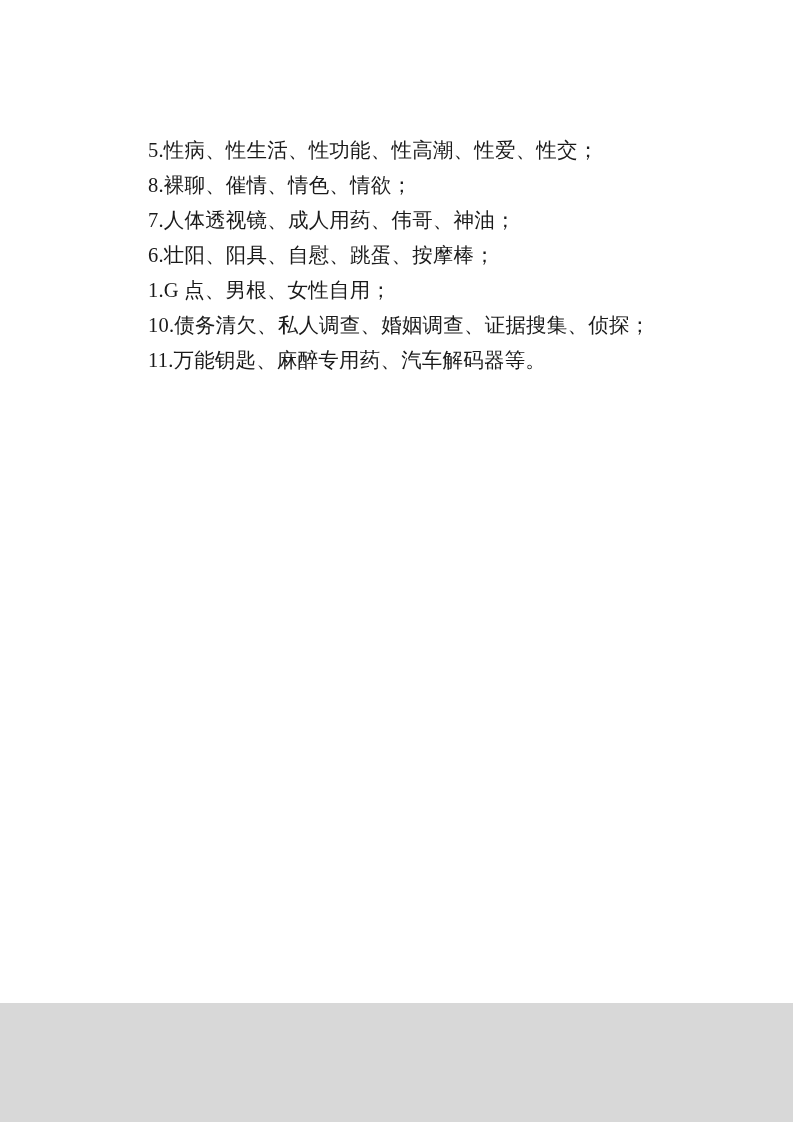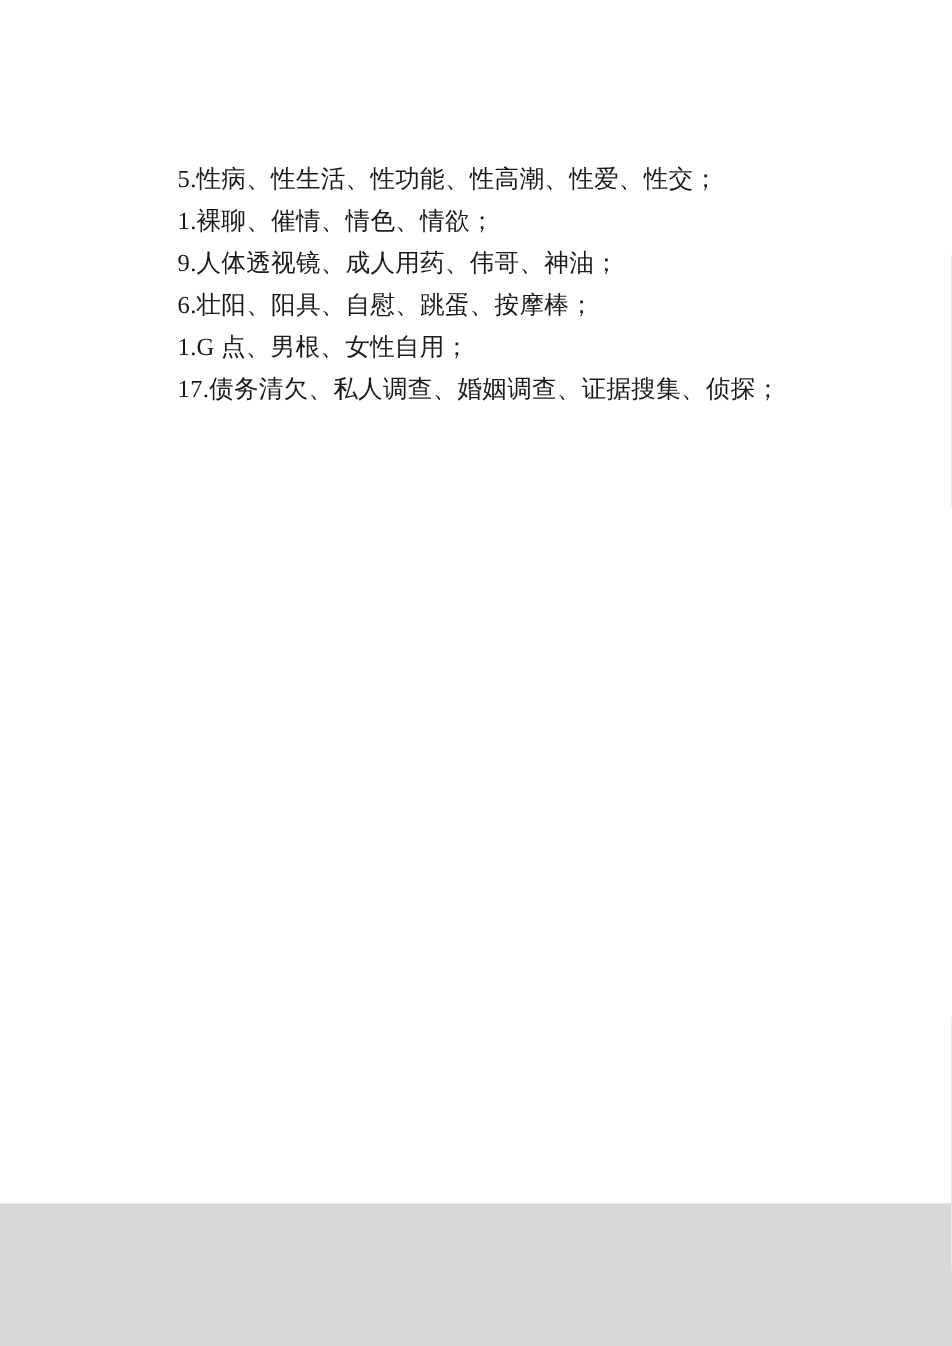--- a/index.html
+++ b/index.html
@@ -34,19 +34,20 @@
     letter-spacing: 0.2px;
     font-family: "Liberation Serif", "DejaVu Serif", serif;
   }
 </style>
 </head>
 <body>
 
 <div class="page">
   <div class="doc-body">
     <div class="doc-line">5.性病、性生活、性功能、性高潮、性爱、性交；</div>
-    <div class="doc-line">1.裸聊、催情、情色、情欲；</div>
-    <div class="doc-line">9.人体透视镜、成人用药、伟哥、神油；</div>
+    <div class="doc-line">8.裸聊、催情、情色、情欲；</div>
+    <div class="doc-line">7.人体透视镜、成人用药、伟哥、神油；</div>
     <div class="doc-line">6.壮阳、阳具、自慰、跳蛋、按摩棒；</div>
     <div class="doc-line">1.G 点、男根、女性自用；</div>
-    <div class="doc-line">17.债务清欠、私人调查、婚姻调查、证据搜集、侦探；</div>
+    <div class="doc-line">10.债务清欠、私人调查、婚姻调查、证据搜集、侦探；</div>
+    <div class="doc-line">11.万能钥匙、麻醉专用药、汽车解码器等。</div>
   </div>
 </div>
 
 </body></html>

